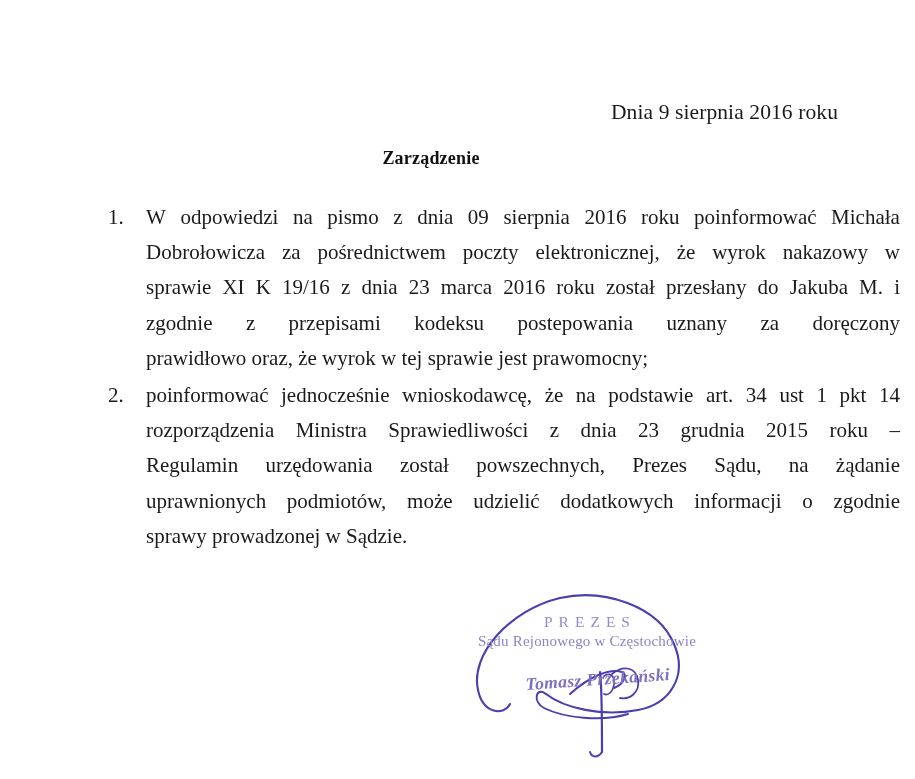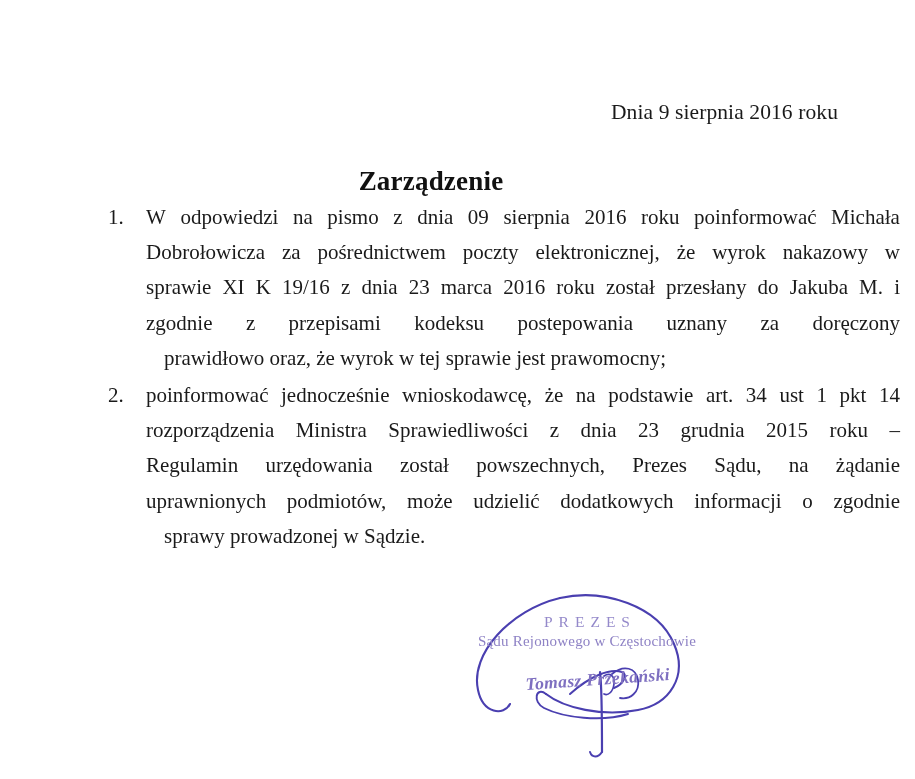--- a/index.html
+++ b/index.html
@@ -34,25 +34,24 @@
     color: #1a1a1a;
   }
 
   
   .doc-title {
     position: absolute;
     top: 148px;
     left: 0;
     width: 862px;
     text-align: center;
-    font-size: 27px;
+    font-size: 18px;
     font-weight: bold;
     letter-spacing: 0.2px;
     color: #111111;
-    margin-top: 18px;
   }
 
   
   .body-block {
     position: absolute;
     top: 200px;
     left: 106px;
     width: 794px;
   }
   .list-item {
@@ -80,21 +79,21 @@
     display: block;
     white-space: nowrap;
   }
   
   .tline.j {
     display: flex;
     justify-content: space-between;
     white-space: normal;
   }
   .tline.j > span { white-space: pre; }
-  .tline.last { display: block; margin-left: 18px; }
+  .tline.last { display: block; }
 
   
   .stamp {
     position: absolute;
     left: 452px;
     top: 576px;
     width: 300px;
     height: 190px;
     pointer-events: none;
   }

